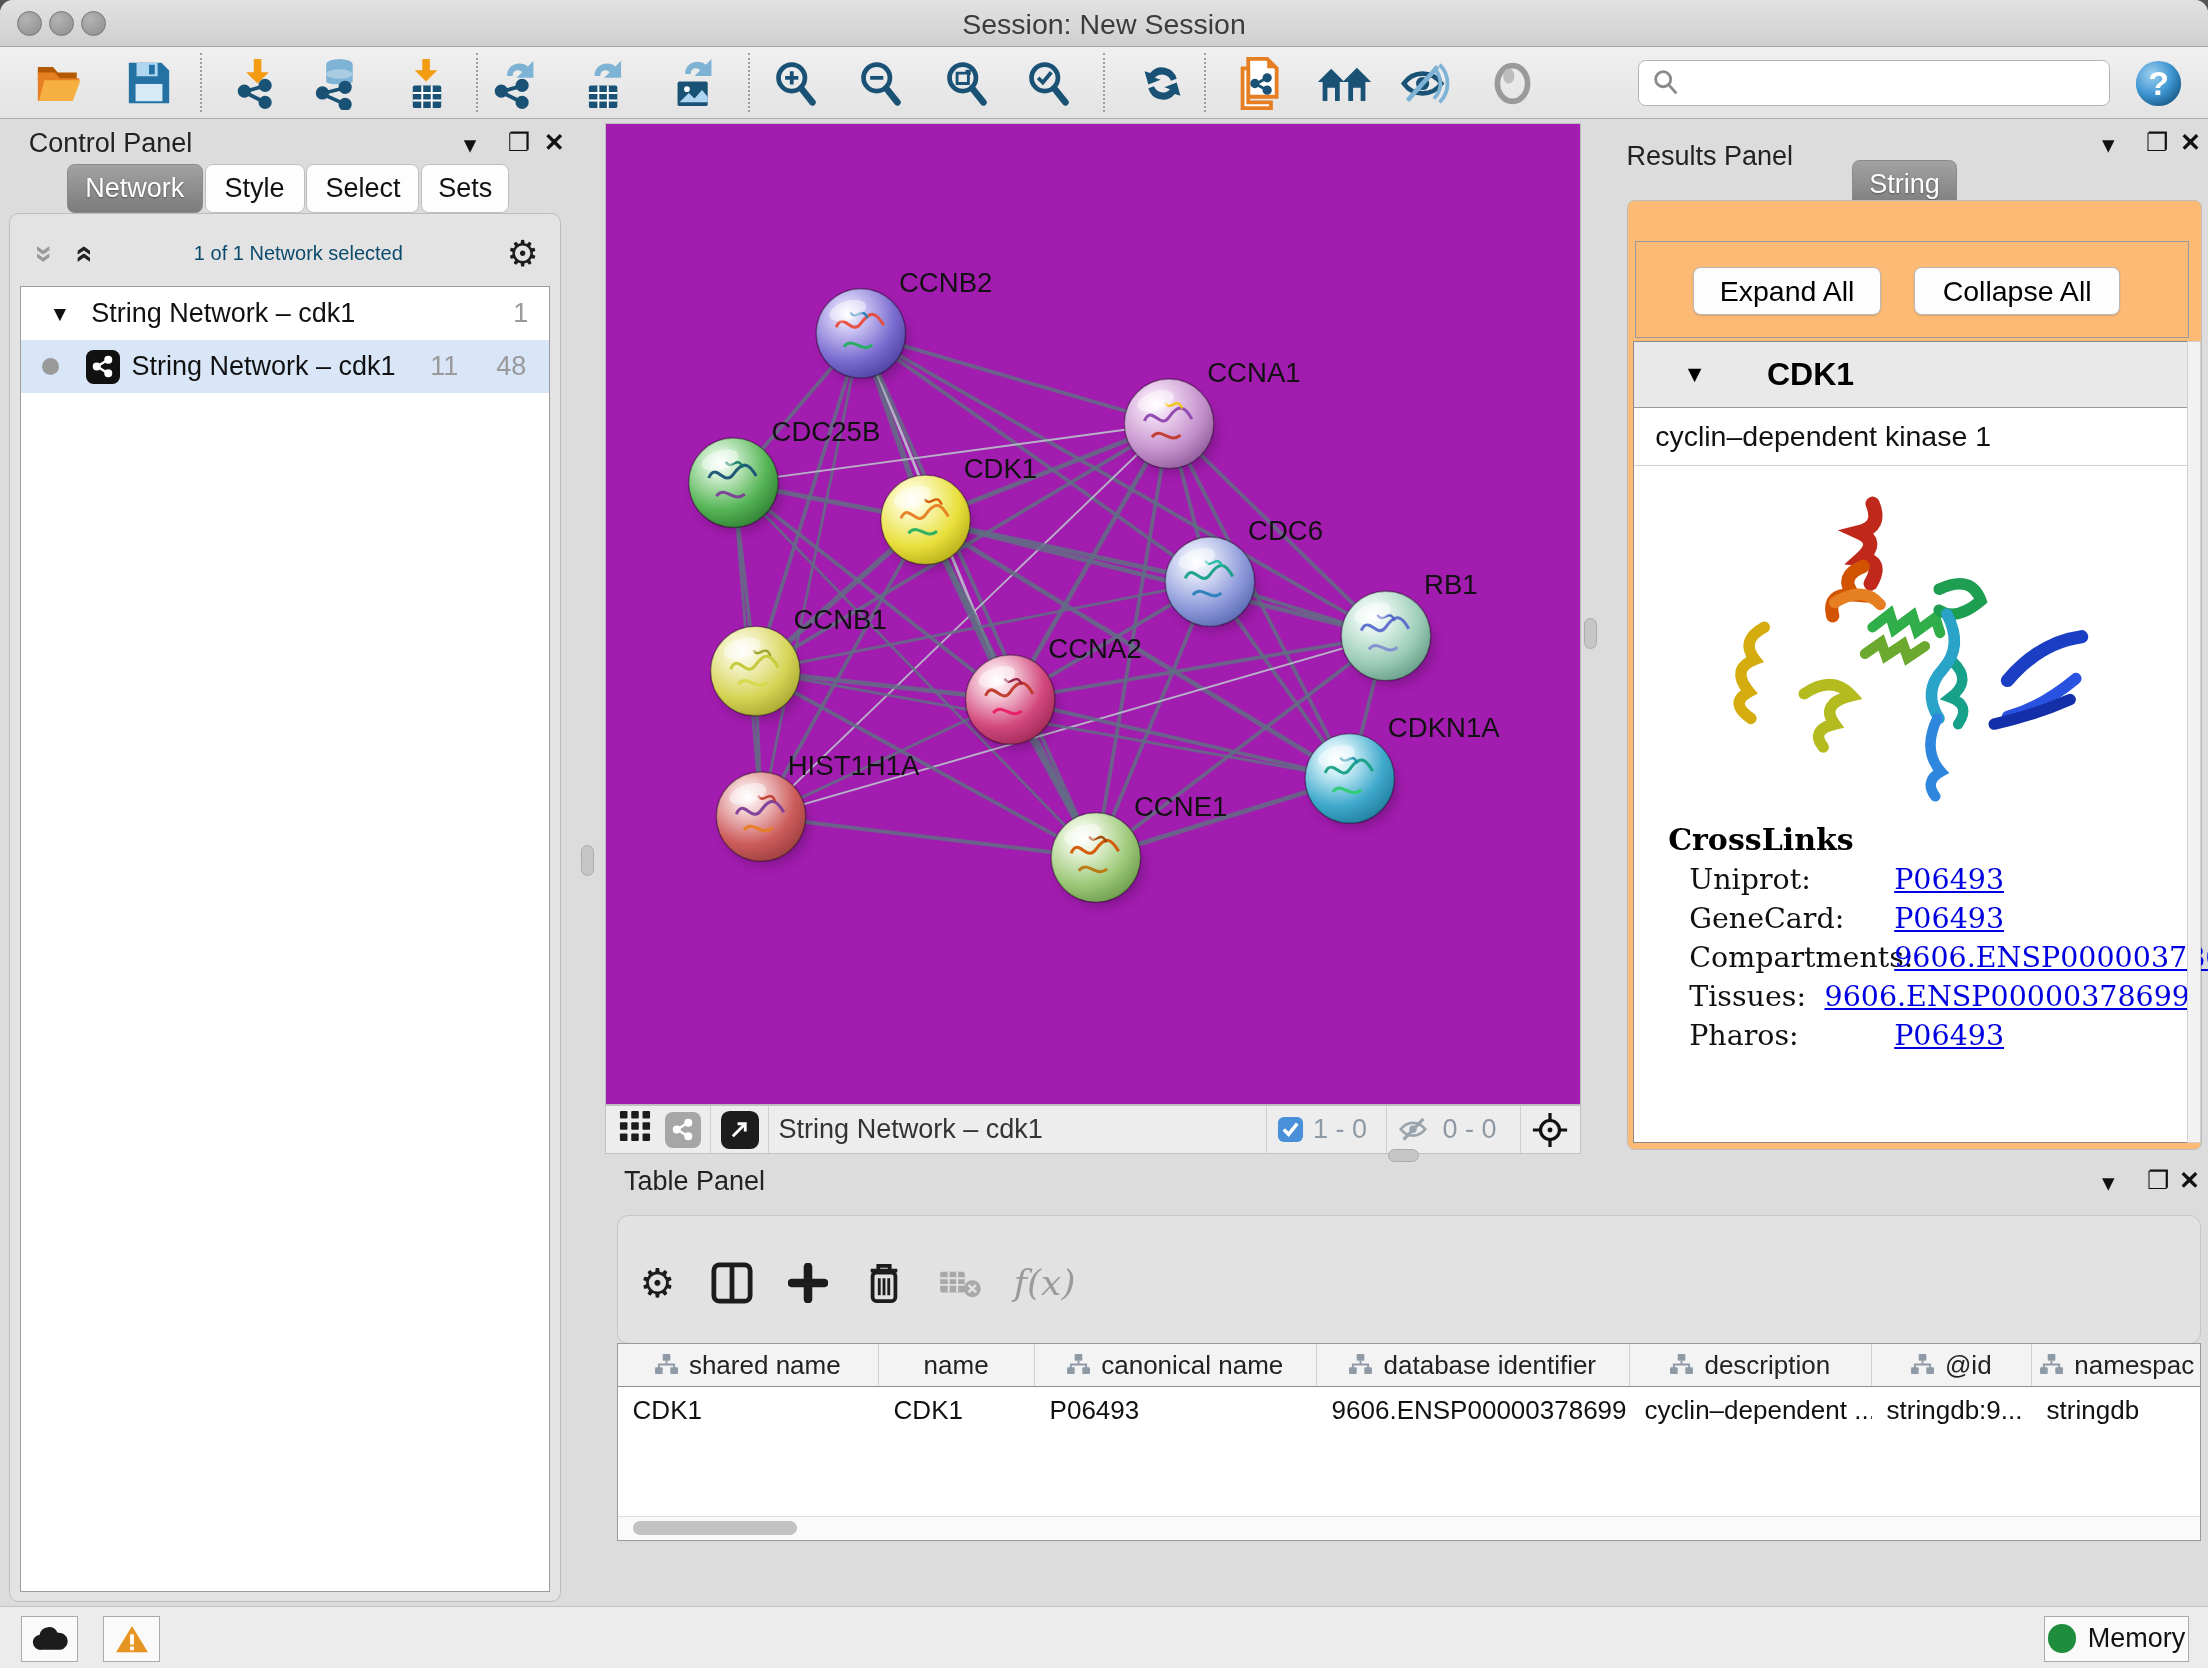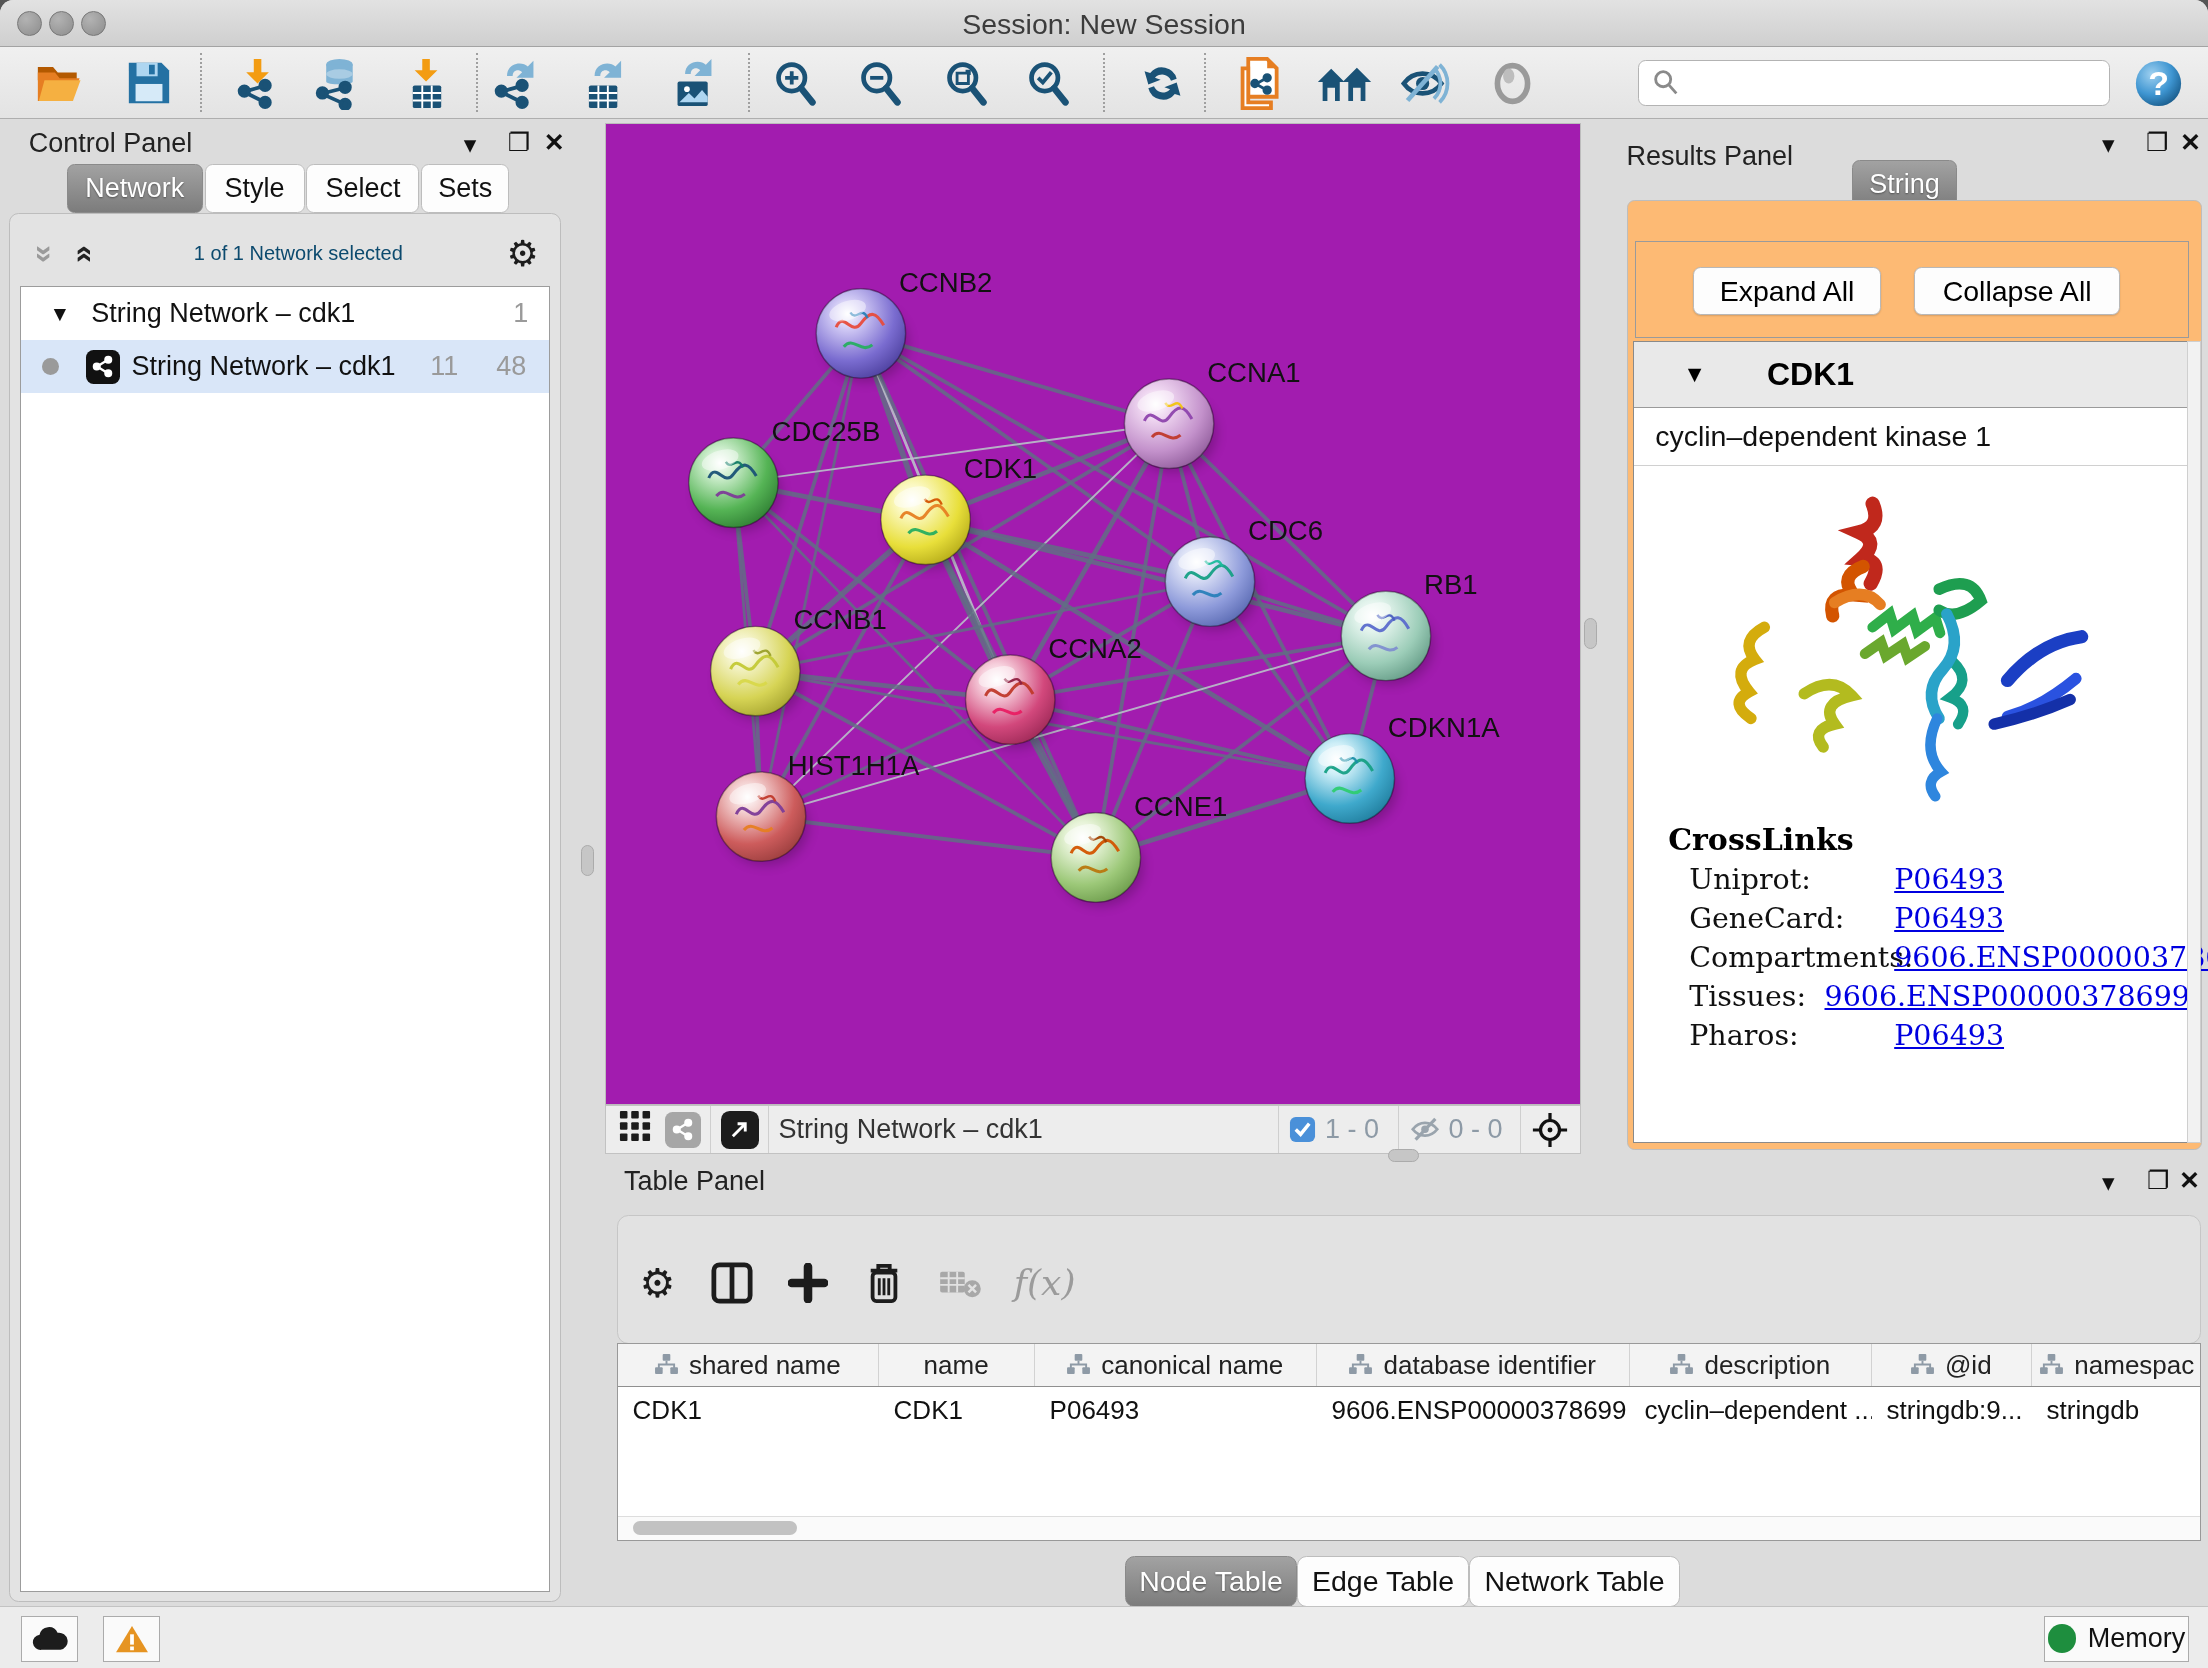--- a/index.html
+++ b/index.html
@@ -590,21 +590,21 @@
     </span>
     <span class="nf-gray" style="margin:0 9.5px">1 - 0</span>
     <span class="nf-sep"></span>
     <span style="display:flex;align-items:center">
       <svg width="32" height="28.5" viewBox="0 0 34 30">
           <path d="M4 15 C11 6 23 6 30 15 C23 24 11 24 4 15z" fill="none" stroke="#9aa4ad" stroke-width="3"></path>
           <circle cx="17" cy="15" r="4" fill="#9aa4ad"></circle>
           <path d="M7 26 L28 4" stroke="#9aa4ad" stroke-width="3.4"></path>
         </svg>
     </span>
-    <span class="nf-gray" style="margin:0 8px">0 - 0</span>
+    <span class="nf-gray" style="margin:0 14px">0 - 0</span>
     <span class="nf-sep"></span>
     <span style="margin-right:11.4px;display:flex;align-items:center">
       <svg width="38" height="38" viewBox="0 0 40 40">
           <circle cx="20" cy="20" r="10" fill="none" stroke="#111" stroke-width="3.4"></circle>
           <path d="M20 2 v8 M20 30 v8 M2 20 h8 M30 20 h8" stroke="#111" stroke-width="3.4"></path>
           <circle cx="20" cy="20" r="2.6" fill="#111"></circle>
         </svg>
     </span>
   </div>
 
@@ -778,25 +778,20 @@
           <div class="td" style="width: 282px; flex: 0 0 282px;">P06493</div>
           <div class="td" style="width: 313px; flex: 0 0 313px;">9606.ENSP00000378699</div>
           <div class="td" style="width: 242px; flex: 0 0 242px;">cyclin–dependent ...</div>
           <div class="td" style="width: 160px; flex: 0 0 160px;">stringdb:9...</div>
           <div class="td" style="width: 172px; flex: 0 0 172px;">stringdb</div>
         </div>
       <div id="tp-hscroll">
           <div id="tp-thumb"></div>
         </div>
     </div>
-    <div id="tp-tabs">
-        <div class="tabbtn active" style="width: 172px;">Node Table</div>
-        <div class="tabbtn" style="width: 172px;">Edge Table</div>
-        <div class="tabbtn" style="width: 211px;">Network Table</div>
-      </div>
   </div>
 
   <div id="status-bar">
     <div class="sb-btn" style="left:21px;width:55px">
       <svg width="36" height="27" viewBox="0 0 38 28">
           <path d="M10 26 a8 8 0 0 1 -2 -16 a10 10 0 0 1 19 -2 a7 7 0 0 1 3 18z" fill="#1c1c1c"></path>
         </svg>
     </div>
     <div class="sb-btn" style="left:103px;width:55px">
       <svg width="34" height="30" viewBox="0 0 36 32">

